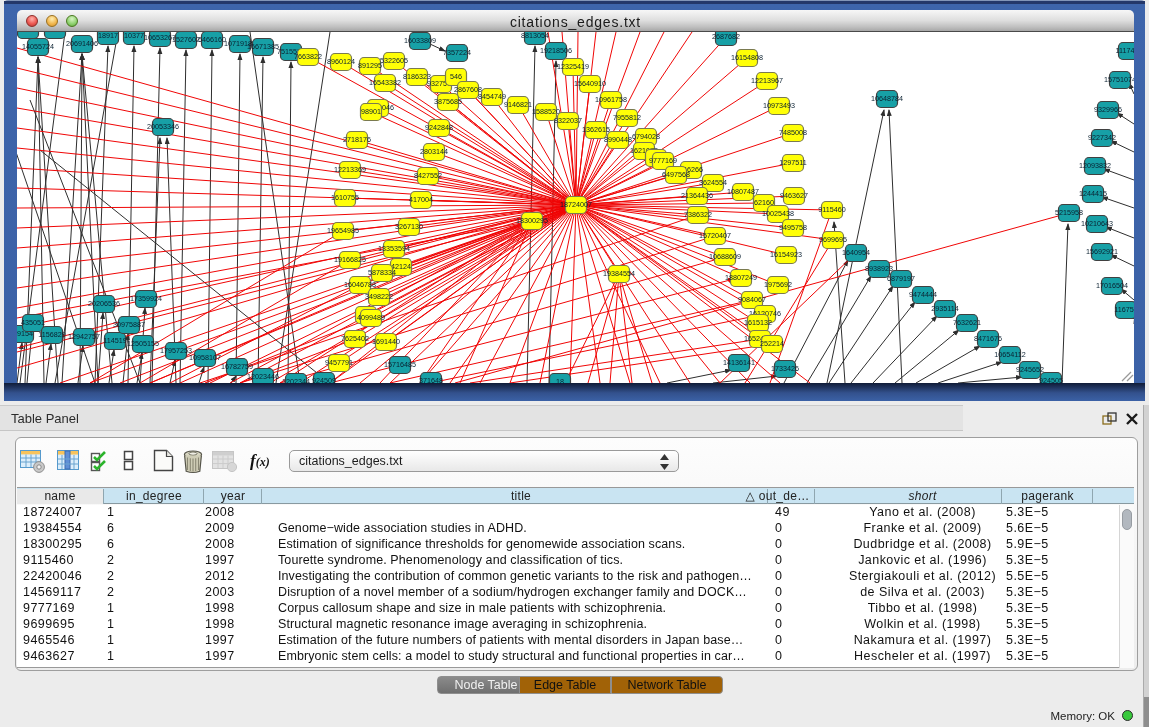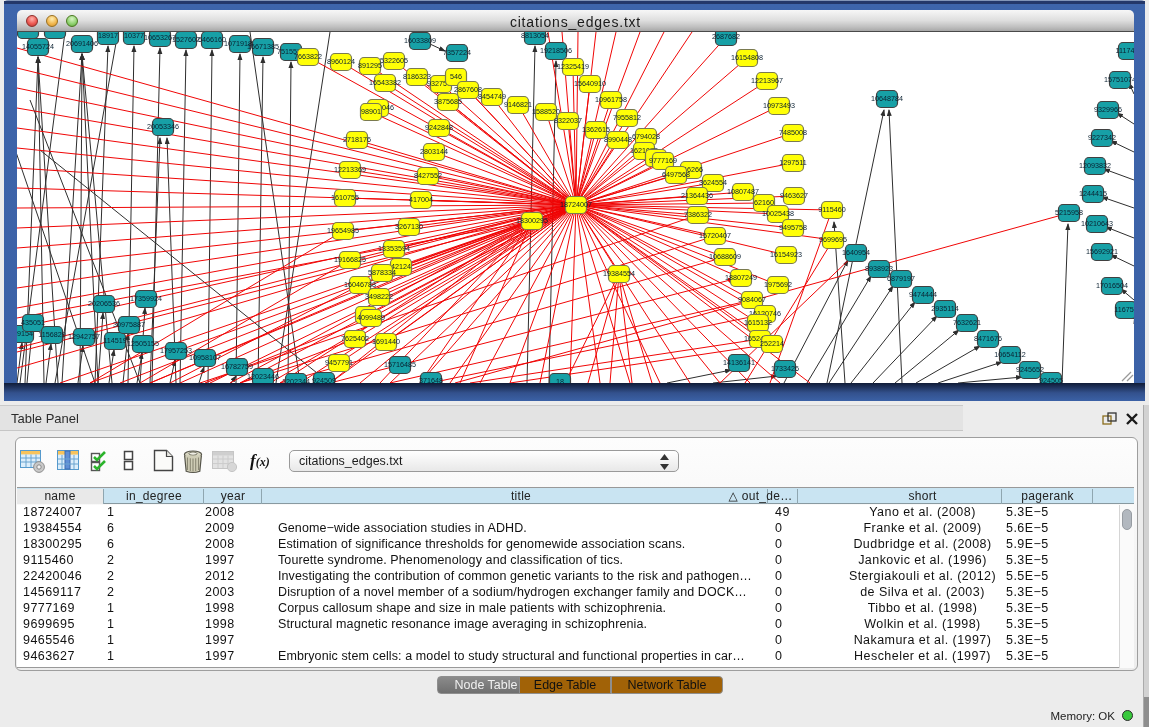--- a/index.html
+++ b/index.html
@@ -611,22 +611,22 @@
  <svg width="11" height="16" style="position:absolute;right:8px;top:3px">
       <path d="M5.5,0 L10,6 L1,6 Z" fill="#333"></path>
       <path d="M5.5,16 L10,10 L1,10 Z" fill="#333"></path>
     </svg>
 </div>
 <div id="thead">
  <span style="left:0;width:87px;background:#e9e9e9;">name</span>
     <span style="left:88px;width:99px;">in_degree</span>
     <span style="left:188px;width:57px;">year</span>
     <span style="left:258px;width:493px;">title</span>
-    <span style="left:707px;width:74px;">△ out_de…</span>
-    <span style="left:827px;width:158px;">short</span>
+    <span style="left:724px;width:74px;">△ out_de…</span>
+    <span style="left:827px;width:158px;font-style:italic;">short</span>
     <span style="left:986px;width:90px;">pagerank</span>
 </div>
 <div id="tbody"></div>
 <div class="trow" style="top:504px">
 <span class="c0">18724007</span>
     <span class="c1">1</span>
     <span class="c2">2008</span>
     <span class="c4">49</span>
     <span class="c5">Yano et al. (2008)</span>
     <span class="c6">5.3E−5</span>
@@ -691,20 +691,21 @@
     <span class="c2">1998</span>
     <span class="c3">Structural magnetic resonance image averaging in schizophrenia.</span>
     <span class="c4">0</span>
     <span class="c5">Wolkin et al. (1998)</span>
     <span class="c6">5.3E−5</span>
   </div>
 <div class="trow" style="top:632px">
 <span class="c0">9465546</span>
     <span class="c1">1</span>
     <span class="c2">1997</span>
+    <span class="c3">Estimation of the future numbers of patients with mental disorders in Japan base…</span>
     <span class="c4">0</span>
     <span class="c5">Nakamura et al. (1997)</span>
     <span class="c6">5.3E−5</span>
   </div>
 <div class="trow" style="top:648px">
 <span class="c0">9463627</span>
     <span class="c1">1</span>
     <span class="c2">1997</span>
     <span class="c3">Embryonic stem cells: a model to study structural and functional properties in car…</span>
     <span class="c4">0</span>

